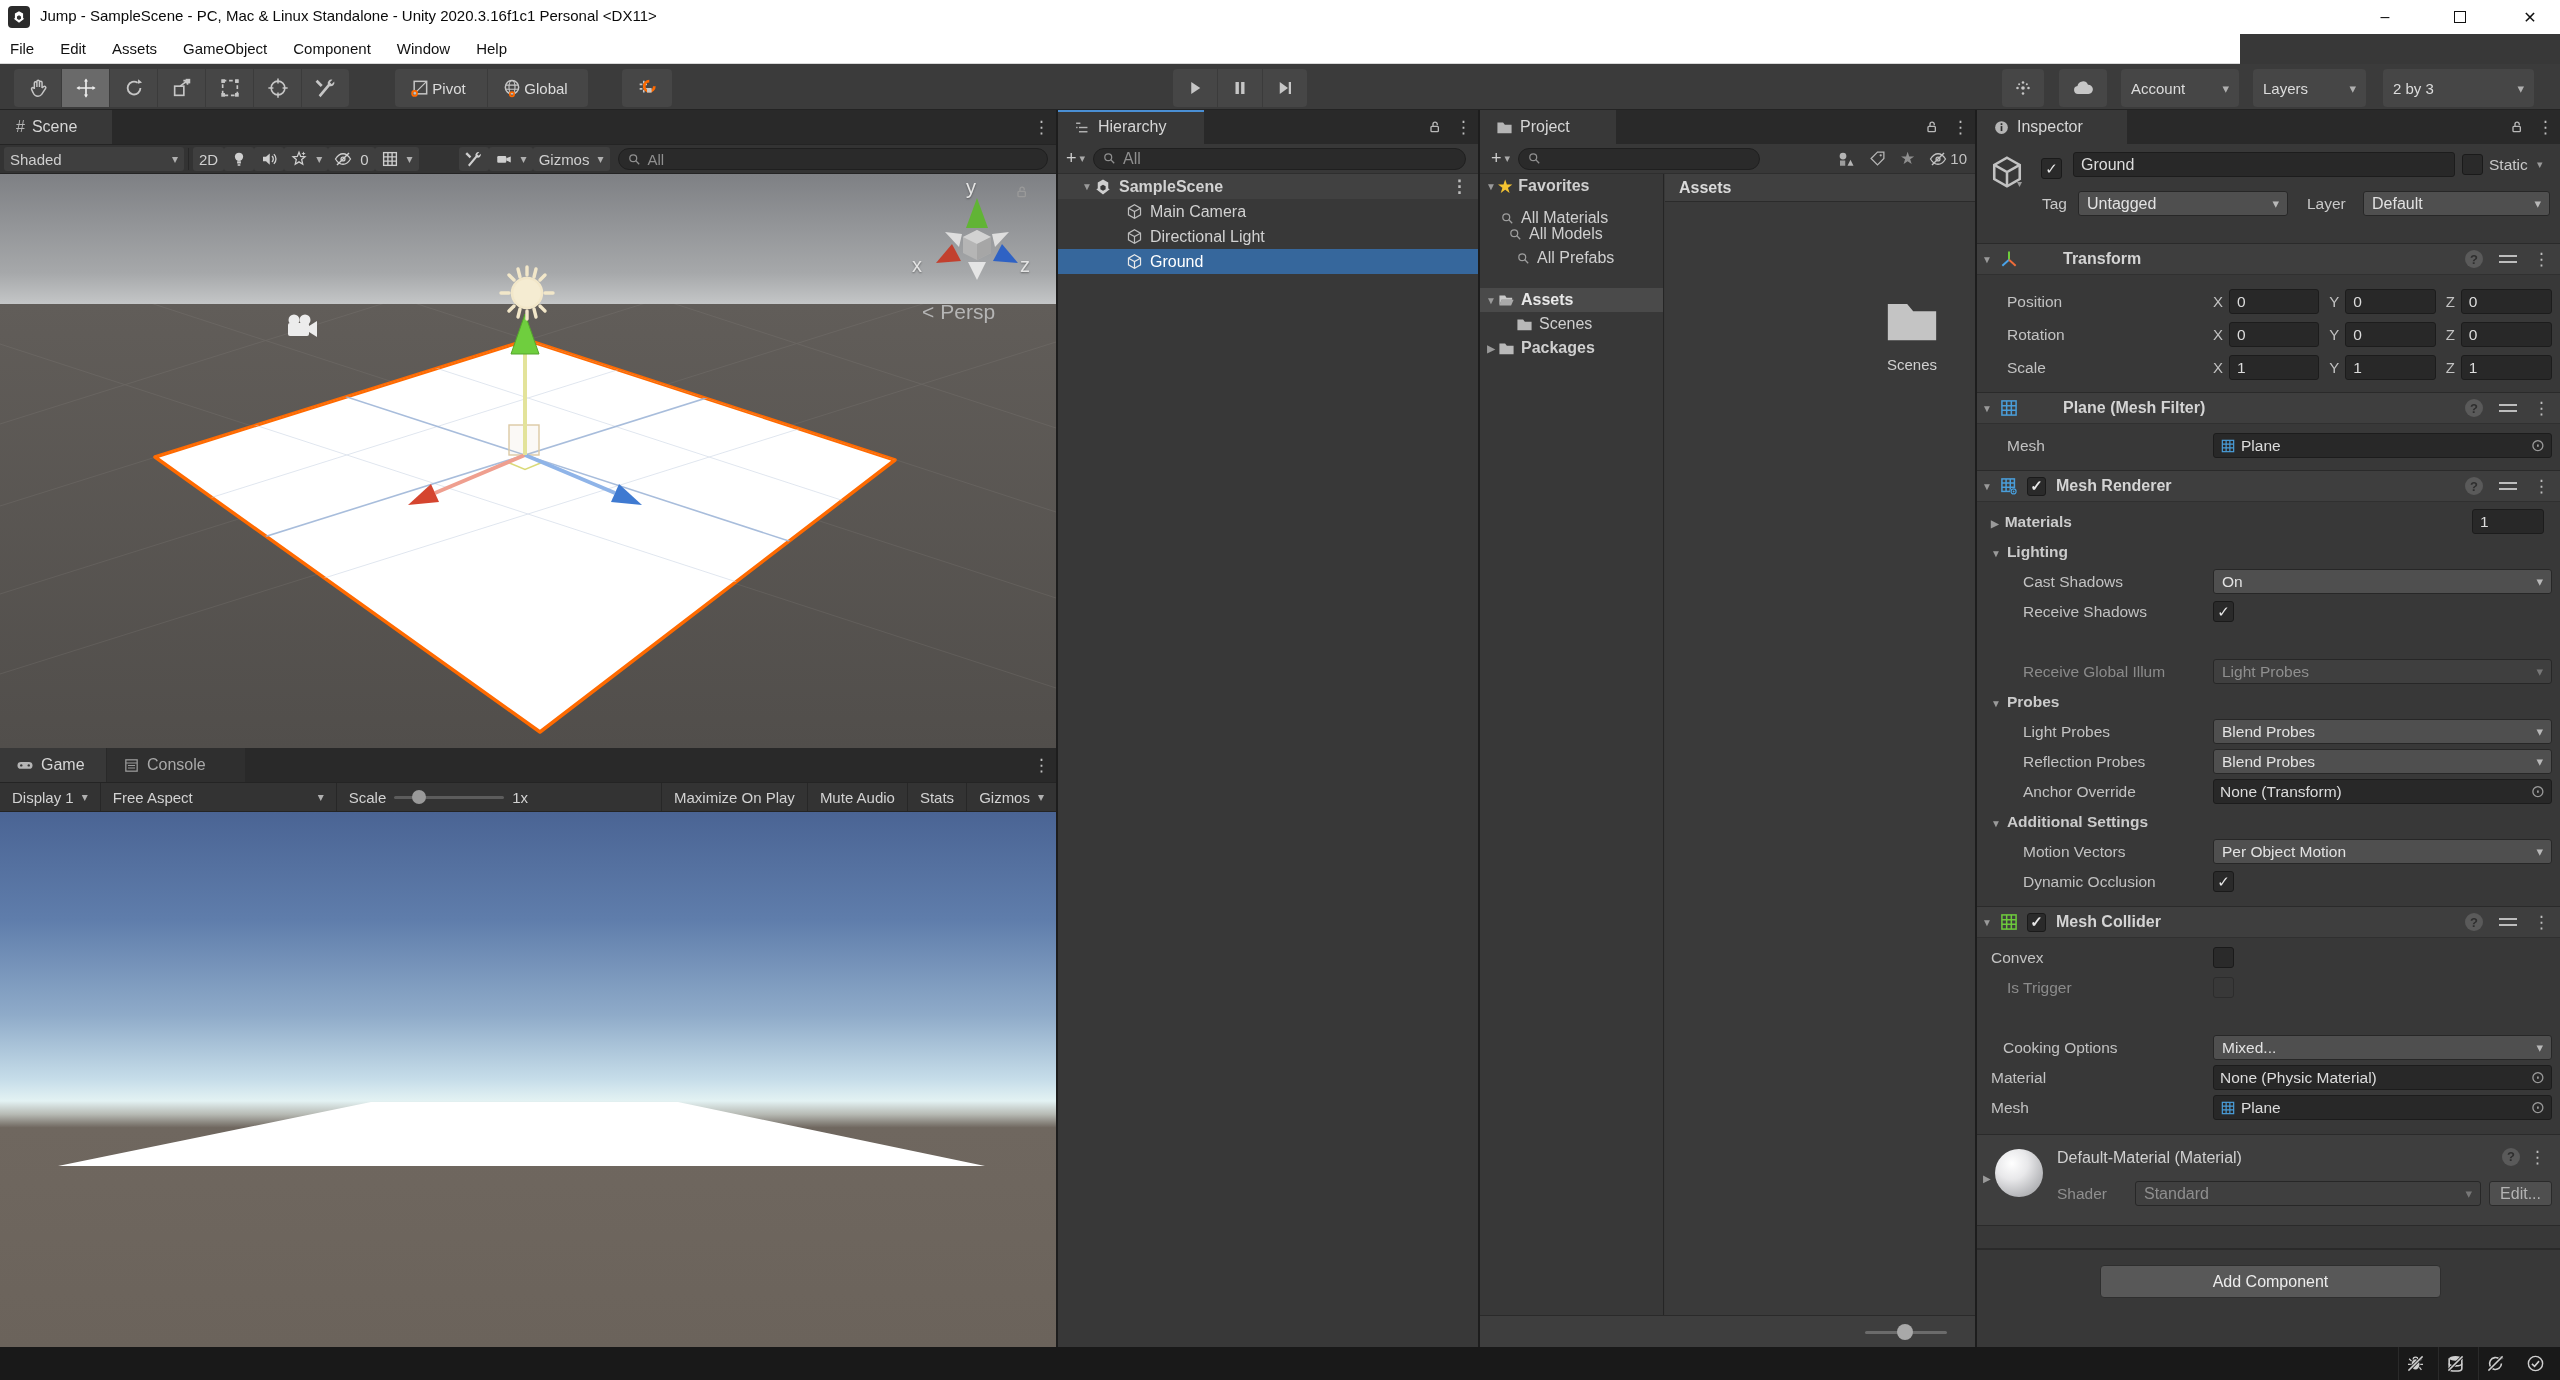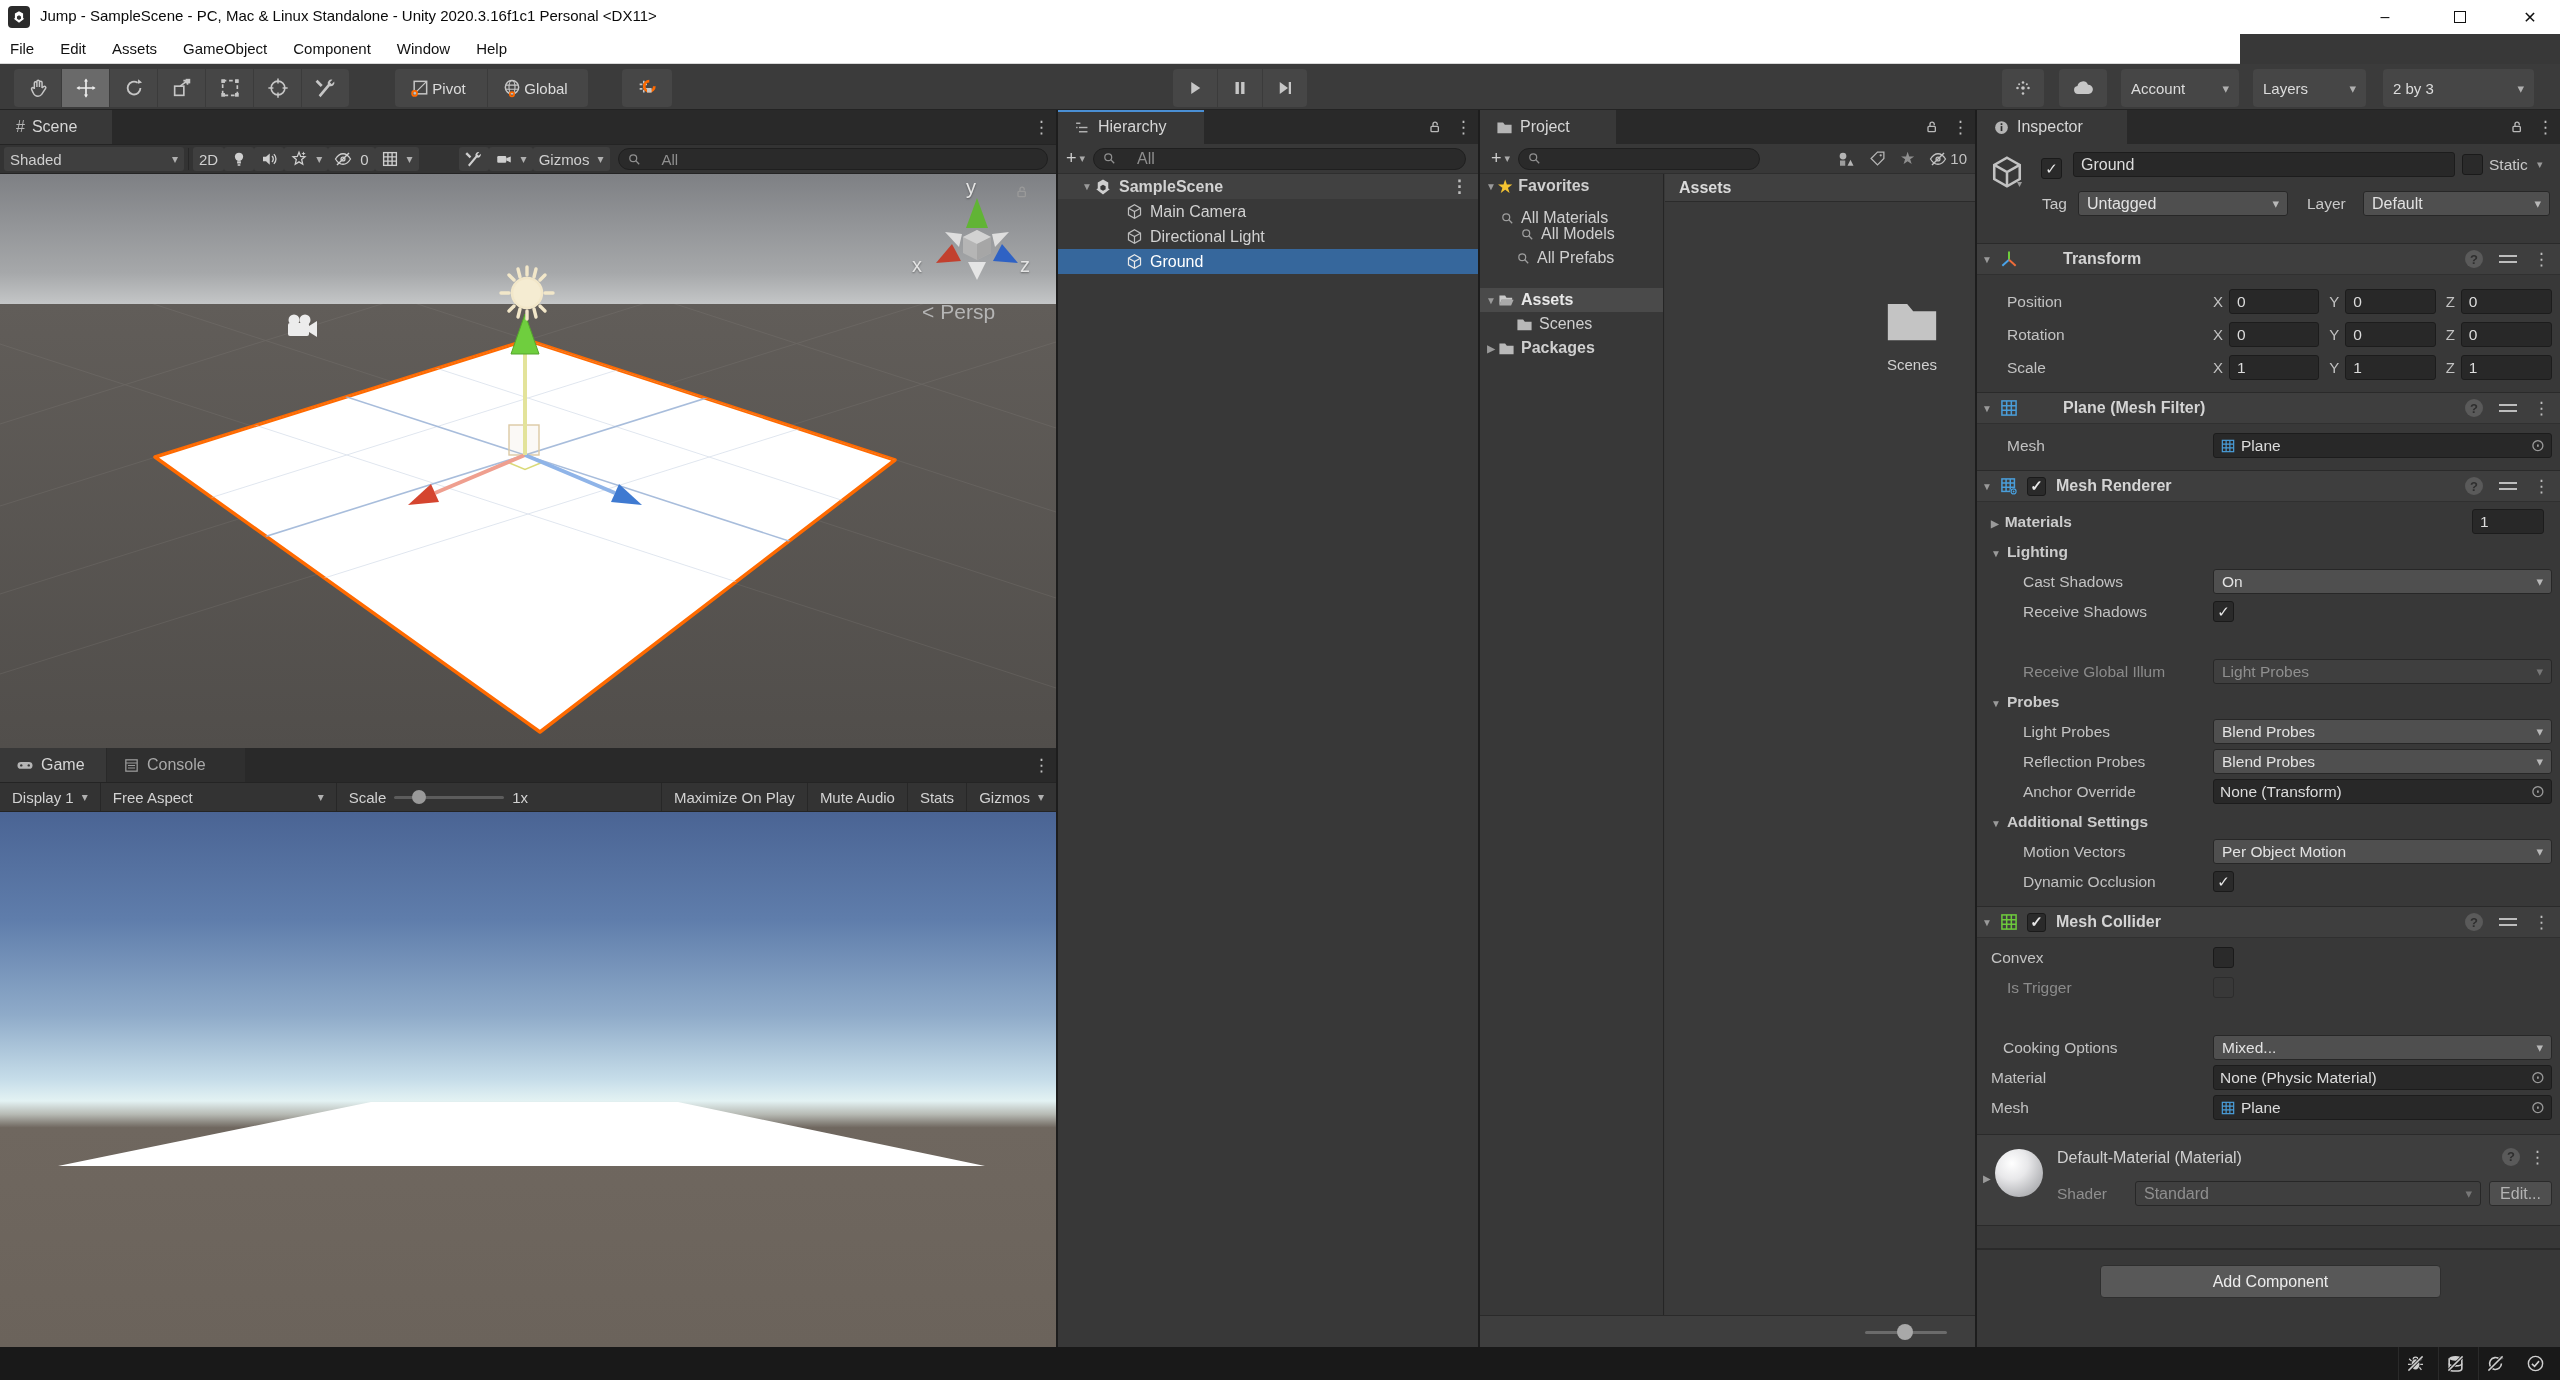--- a/index.html
+++ b/index.html
@@ -33,21 +33,21 @@
   .panel { position:absolute; background:#383838; }
   .tabbar { position:absolute; left:0; top:0; right:0; height:34px; background:#292929; }
   .tab { position:absolute; left:0; top:0; bottom:0; background:#383838; display:flex; align-items:center; gap:7px; padding:0 16px; font-size:16px; color:#d6d6d6; }
   .tab.inactive { background:#2f2f2f; color:#a9a9a9; }
   .tab.focusline::before { content:""; position:absolute; left:0; right:0; top:0; height:2px; background:#4A8FD4; }
   .tabbar .rightIcons { position:absolute; right:6px; top:0; bottom:0; display:flex; align-items:center; gap:12px; color:#b9b9b9; }
   .kebab { font-size:17px; color:#bdbdbd; }
   .viewbar { position:absolute; left:0; right:0; height:30px; background:#333333; border-top:1px solid #242424; border-bottom:1px solid #242424; display:flex; align-items:center; font-size:15px; color:#cfcfcf; }
   .vsep { width:1px; height:22px; background:#272727; margin:0 4px; }
   .enum-sm { display:flex; align-items:center; height:24px; background:#3f3f3f; border-radius:3px; padding:0 6px; gap:8px; }
-  .pill-search { display:flex; align-items:center; background:#2a2a2a; border:1px solid #1f1f1f; border-radius:11px; height:22px; padding:0 8px; gap:20px; color:#8f8f8f; }
+  .pill-search { display:flex; align-items:center; background:#2a2a2a; border:1px solid #1f1f1f; border-radius:11px; height:22px; padding:0 8px; gap:6px; color:#8f8f8f; }
 
   
   #scenePanel { left:0; top:110px; width:1056px; height:638px; }
   #gamePanel  { left:0; top:748px; width:1056px; height:599px; }
   #sceneBar, #gameBar { top:34px; }
   .viewport { position:absolute; left:0; top:64px; right:0; bottom:0; overflow:hidden; }
   #sceneVp { background:#5f5b57; }
   #gameVp  { background:linear-gradient(to bottom,#4a6494 0%,#5f7dab 20%,#8fabc9 38%,#c6dde9 50%,#e3f2f3 54%,#b7bab4 56.5%,#6f675f 59%,#6b635b 100%); }
   #gamePlane { position:absolute; left:0; top:0; width:1056px; height:535px; background:#ffffff;
     clip-path:polygon(371px 290px, 678px 290px, 985px 354px, 58px 354px); }
@@ -795,21 +795,21 @@
         <span>Favorites</span>
       </div>
       <div class="prow" style="top:32px;padding-left:20px">
         <span class="icon">
             <svg class="ic" width="15" height="15" style="color:#9e9e9e">
               <use href="#i-search"></use>
             </svg>
           </span>
         <span>All Materials</span>
       </div>
-      <div class="prow" style="top:48px;padding-left:40px">
+      <div class="prow" style="top:48px;padding-left:28px">
         <span class="icon">
             <svg class="ic" width="15" height="15" style="color:#9e9e9e">
               <use href="#i-search"></use>
             </svg>
           </span>
         <span>All Models</span>
       </div>
       <div class="prow" style="top:72px;padding-left:36px">
         <span class="icon">
             <svg class="ic" width="15" height="15" style="color:#9e9e9e">

